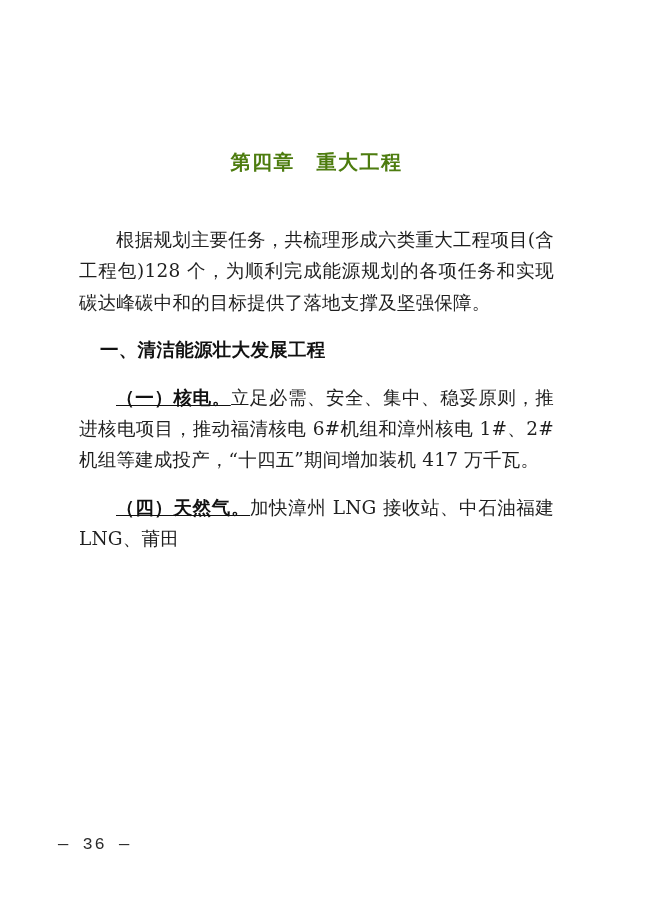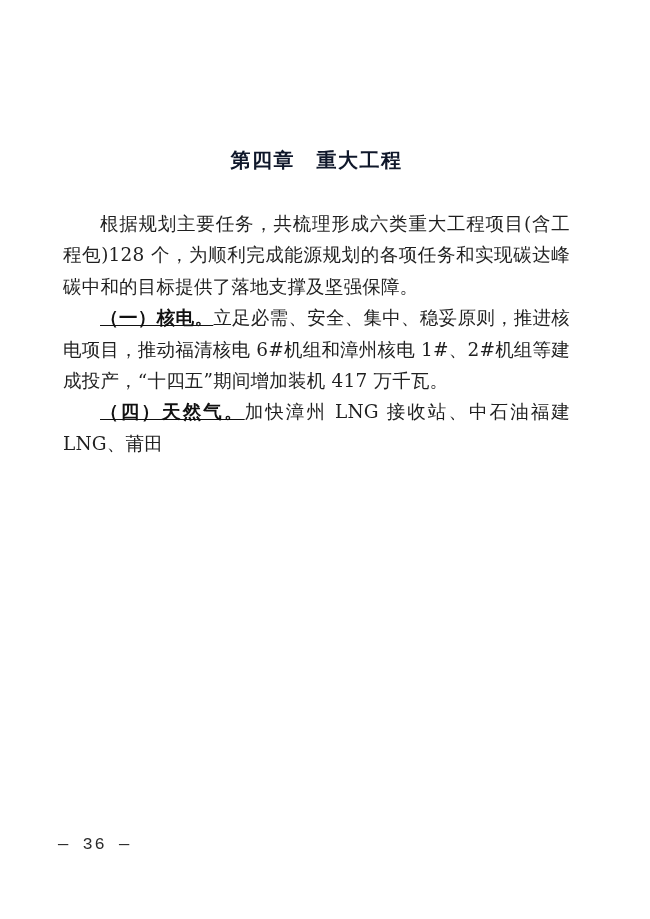--- a/index.html
+++ b/index.html
@@ -35,37 +35,37 @@
   }
 
   .chapter-title {
     margin: 0;
     padding: 0;
     position: absolute;
     left: 0;
     top: 147px;
     width: 507px;
     text-align: center;
-    font-family: Liberation Mono, monospace;
+    font-family: Liberation Sans, sans-serif;
     font-weight: bold;
     font-size: 20px;
     letter-spacing: 1.5px;
     line-height: 30px;
-    color: #0f172a;
+    color: #4d7c0f;
   }
 
   .body-block {
     position: absolute;
     left: 0;
     top: 208px;
     width: 507px;
   }
 
   p.para {
-    margin: 0;
+    margin: 16px;
     padding: 0;
     font-size: 18.5px;
     line-height: 31.4px;
     text-align: justify;
     text-justify: inter-ideograph;
     text-indent: 2em;
     letter-spacing: 0.2px;
     color: #1f1f1f;
     font-family: "DejaVu Serif", "Liberation Serif", serif;
   }
@@ -108,20 +108,21 @@
 <div class="page">
 
   <div class="content">
 
     <h1 class="chapter-title">第四章　重大工程</h1>
 
     <div class="body-block">
 
       <p class="para">根据规划主要任务，共梳理形成六类重大工程项目(含工程包)128 个，为顺利完成能源规划的各项任务和实现碳达峰碳中和的目标提供了落地支撑及坚强保障。</p>
 
+      <h2 class="section-heading">一、清洁能源壮大发展工程</h2>
 
       <p class="para"><span class="lead">（一）核电。</span><span>立足必需、安全、集中、稳妥原则，推进核电项目，推动福清核电 6#机组和漳州核电 1#、2#机组等建成投产，“十四五”期间增加装机 417 万千瓦。</span></p>
 
 
 
       <p class="para"><span class="lead">（四）天然气。</span><span>加快漳州 LNG 接收站、中石油福建 LNG、莆田</span></p>
 
     </div>
   </div>
 

